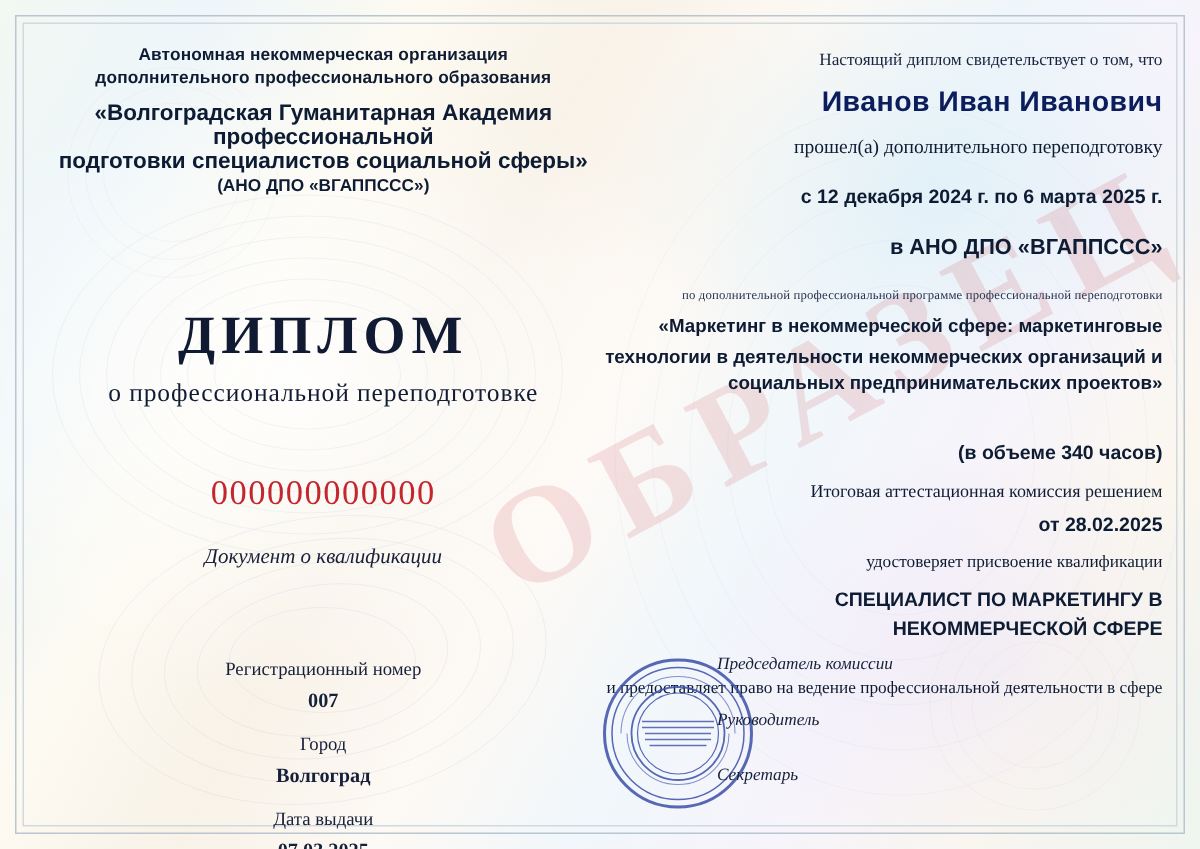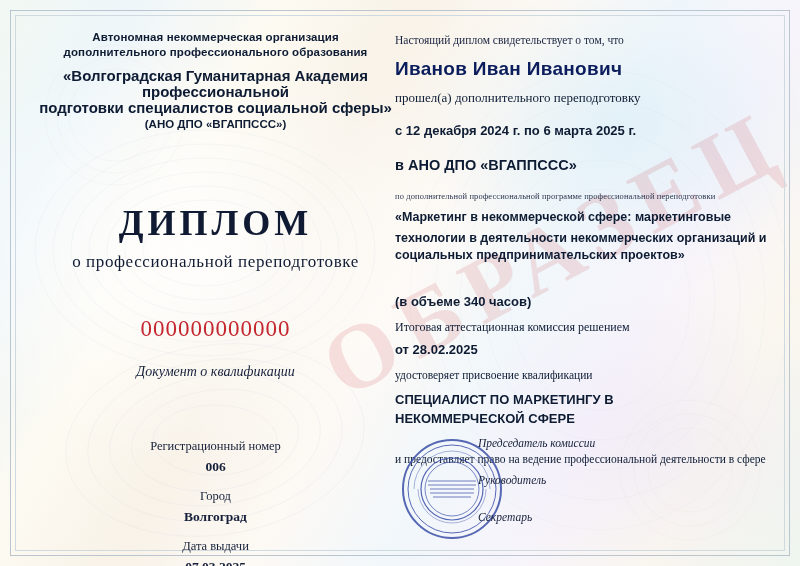--- a/index.html
+++ b/index.html
@@ -132,21 +132,21 @@
     margin-top: 3px;
     margin-bottom: 13px;
   }
 
   
   .right {
     position: absolute;
     left: 395px;
     top: 34px;
     width: 380px;
-    text-align: left;
+    text-align: right;
     color: #0d1b33;
   }
   .r-intro {
     font-family: "Liberation Serif", serif;
     font-size: 11.5px;
     color: #1a2440;
   }
   .r-name {
     margin-top: 12px;
     font-family: "Liberation Sans", sans-serif;
@@ -319,21 +319,21 @@
       <div class="org-abbr">(АНО ДПО «ВГАППССС»)</div>
 
       <div class="diploma-title">ДИПЛОМ</div>
       <div class="diploma-sub">о профессиональной переподготовке</div>
 
       <div class="blank-number">000000000000</div>
       <div class="doc-qual">Документ о квалификации</div>
 
       <div class="reg-block">
         <div class="reg-label">Регистрационный номер</div>
-        <div class="reg-value">006</div>
+        <div class="reg-value">007</div>
         <div class="reg-label">Город</div>
         <div class="reg-value">Волгоград</div>
         <div class="reg-label">Дата выдачи</div>
         <div class="reg-value">07.03.2025</div>
       </div>
     </div>
 
     <div class="right">
       <div class="r-intro">Настоящий диплом свидетельствует о том, что</div>
       <div class="r-name">Иванов Иван Иванович</div>

